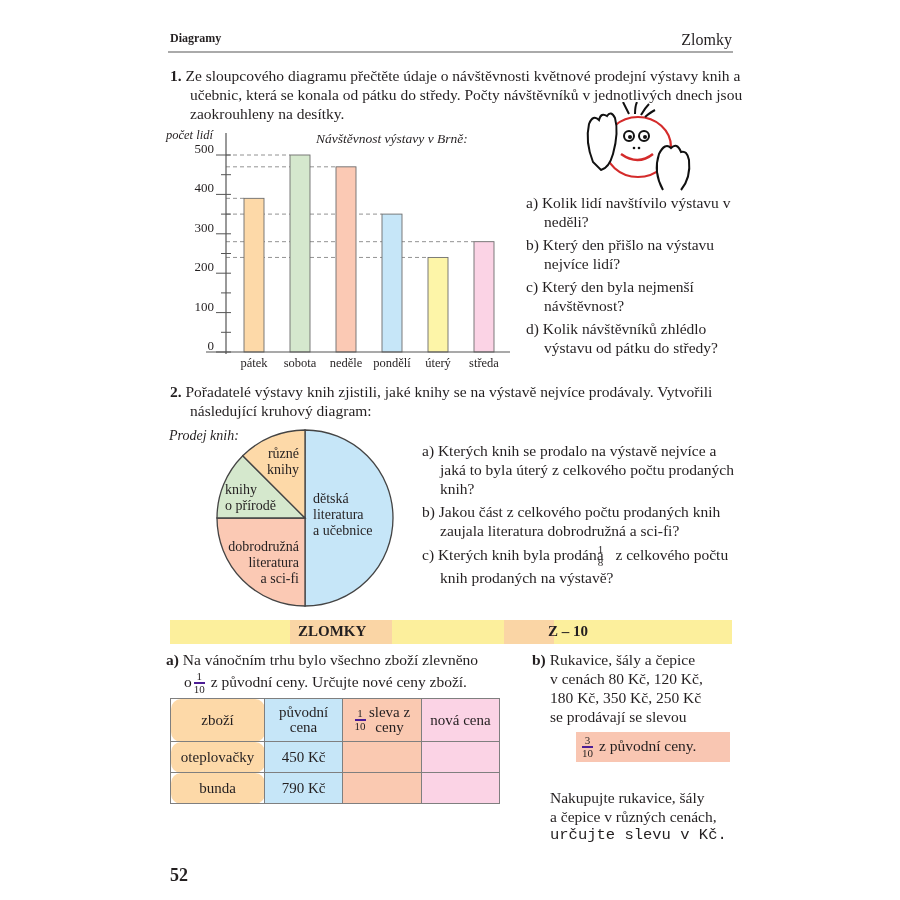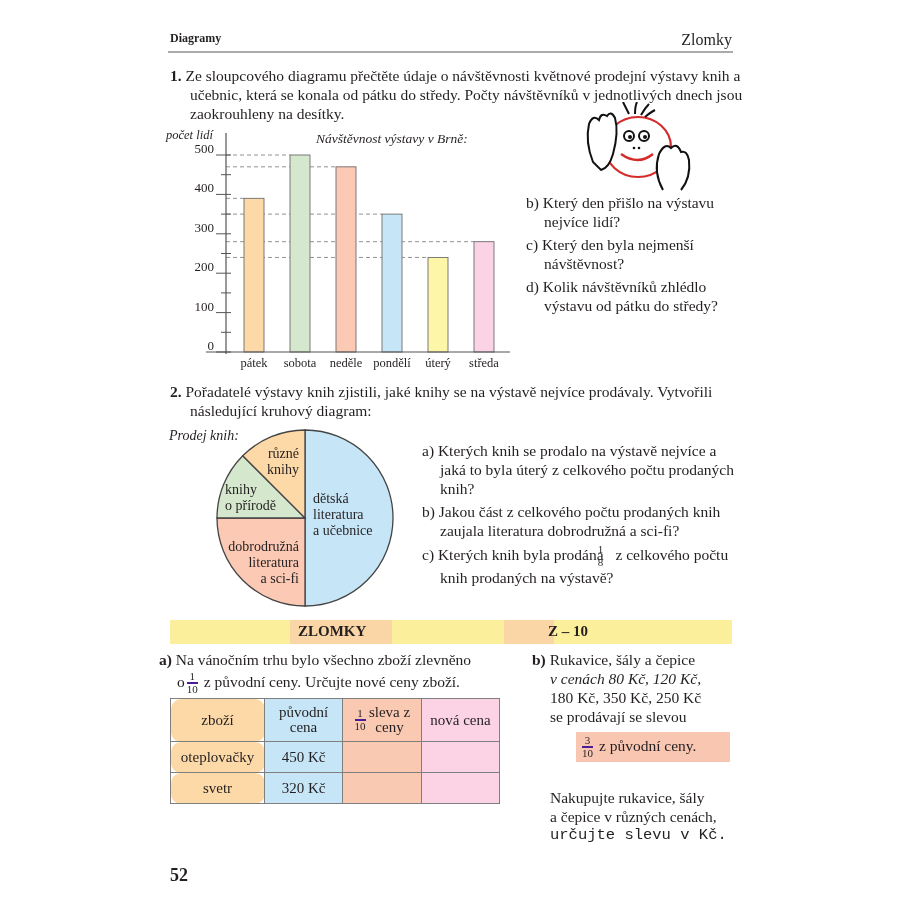--- a/index.html
+++ b/index.html
@@ -99,20 +99,21 @@
   <circle cx="61" cy="34" r="5" fill="none" stroke="#111" stroke-width="2"></circle>
   <circle cx="62" cy="35" r="2" fill="#111"></circle>
   <circle cx="51" cy="46" r="1.3" fill="#111"></circle>
     <circle cx="56" cy="46" r="1.3" fill="#111"></circle>
   <path d="M38 52 Q55 64 70 52" stroke="#d42b2b" stroke-width="2.5" fill="none"></path>
   <path d="M10 60 Q2 40 6 22 Q10 12 16 18 Q18 10 24 14 Q28 8 32 16 Q36 30 30 52 Q26 66 18 68 Z" fill="#fff" stroke="#111" stroke-width="2"></path>
   <path d="M80 88 Q70 70 76 52 Q82 40 88 46 Q94 40 98 50 Q104 48 106 58 Q108 76 98 88" fill="#fff" stroke="#111" stroke-width="2"></path>
 </svg>
 
 <div class="abs q" style="left:526px;top:193px;width:212px;">
+  <div class="item">a) Kolik lidí navštívilo výstavu v neděli?</div>
   <div class="item">b) Který den přišlo na výstavu nejvíce lidí?</div>
   <div class="item">c) Který den byla nejmenší návštěvnost?</div>
   <div class="item">d) Kolik návštěvníků zhlédlo výstavu od pátku do středy?</div>
 </div>
 
 <div class="abs task indent" style="left:170px;top:382px;width:570px;">
   <span class="num">2.</span>
   <span>Pořadatelé výstavy knih zjistili, jaké knihy se na výstavě nejvíce prodávaly. Vytvořili následující kruhový diagram:</span>
 </div>
 
@@ -142,21 +143,21 @@
   </div>
 </div>
 
 <div class="abs band">
   <div class="seg1"></div>
   <div class="seg2"></div>
   <span class="lbl" style="left:128px;">ZLOMKY</span>
   <span class="lbl" style="left:336px;margin-left:42px;">Z – 10</span>
 </div>
 
-<div class="abs task" style="left:159px;top:650px;width:340px;">
+<div class="abs task" style="left:166px;top:650px;width:340px;">
   <div><span class="num">a)</span> <span>Na vánočním trhu bylo všechno zboží zlevněno</span></div>
   <div style="padding-left:18px;margin-top:2px;">
     <span>o</span><span class="frac"><span>1</span><span class="den">10</span></span>
     <span>z původní ceny. Určujte nové ceny zboží.</span>
   </div>
 </div>
 
 <table class="abs t" style="left:170px;top:698px;">
   <tbody>
       <tr>
@@ -167,31 +168,31 @@
     </td>
     <td class="c4" style="line-height:15px;">nová cena</td>
   </tr>
   <tr>
     <td class="c1">oteplovačky</td>
     <td class="c2">450 Kč</td>
     <td class="c3"></td>
     <td class="c4"></td>
   </tr>
   <tr>
-    <td class="c1">svetr</td>
-    <td class="c2">320 Kč</td>
+    <td class="c1">bunda</td>
+    <td class="c2">790 Kč</td>
     <td class="c3"></td>
     <td class="c4"></td>
   </tr>
 </tbody>
   </table>
 
 <div class="abs task" style="left:532px;top:650px;width:210px;">
   <div><span class="num">b)</span> <span>Rukavice, šály a čepice</span></div>
-  <div style="padding-left:18px;font-style:italic;">v cenách 80 Kč, 120 Kč,</div>
+  <div style="padding-left:18px;">v cenách 80 Kč, 120 Kč,</div>
   <div style="padding-left:18px;">180 Kč, 350 Kč, 250 Kč</div>
   <div style="padding-left:18px;">se prodávají se slevou</div>
   <div class="highlight" style="margin:6px 0 0 44px;width:146px;padding:3px 4px;">
     <span class="frac"><span>3</span><span class="den">10</span></span>
     <span>z původní ceny.</span>
   </div>
   <div style="padding-left:18px;margin-top:26px;">Nakupujte rukavice, šály</div>
   <div style="padding-left:18px;">a čepice v různých cenách,</div>
   <div style="padding-left:18px;font-family:Liberation Mono, monospace;">určujte slevu v Kč.</div>
 </div>

